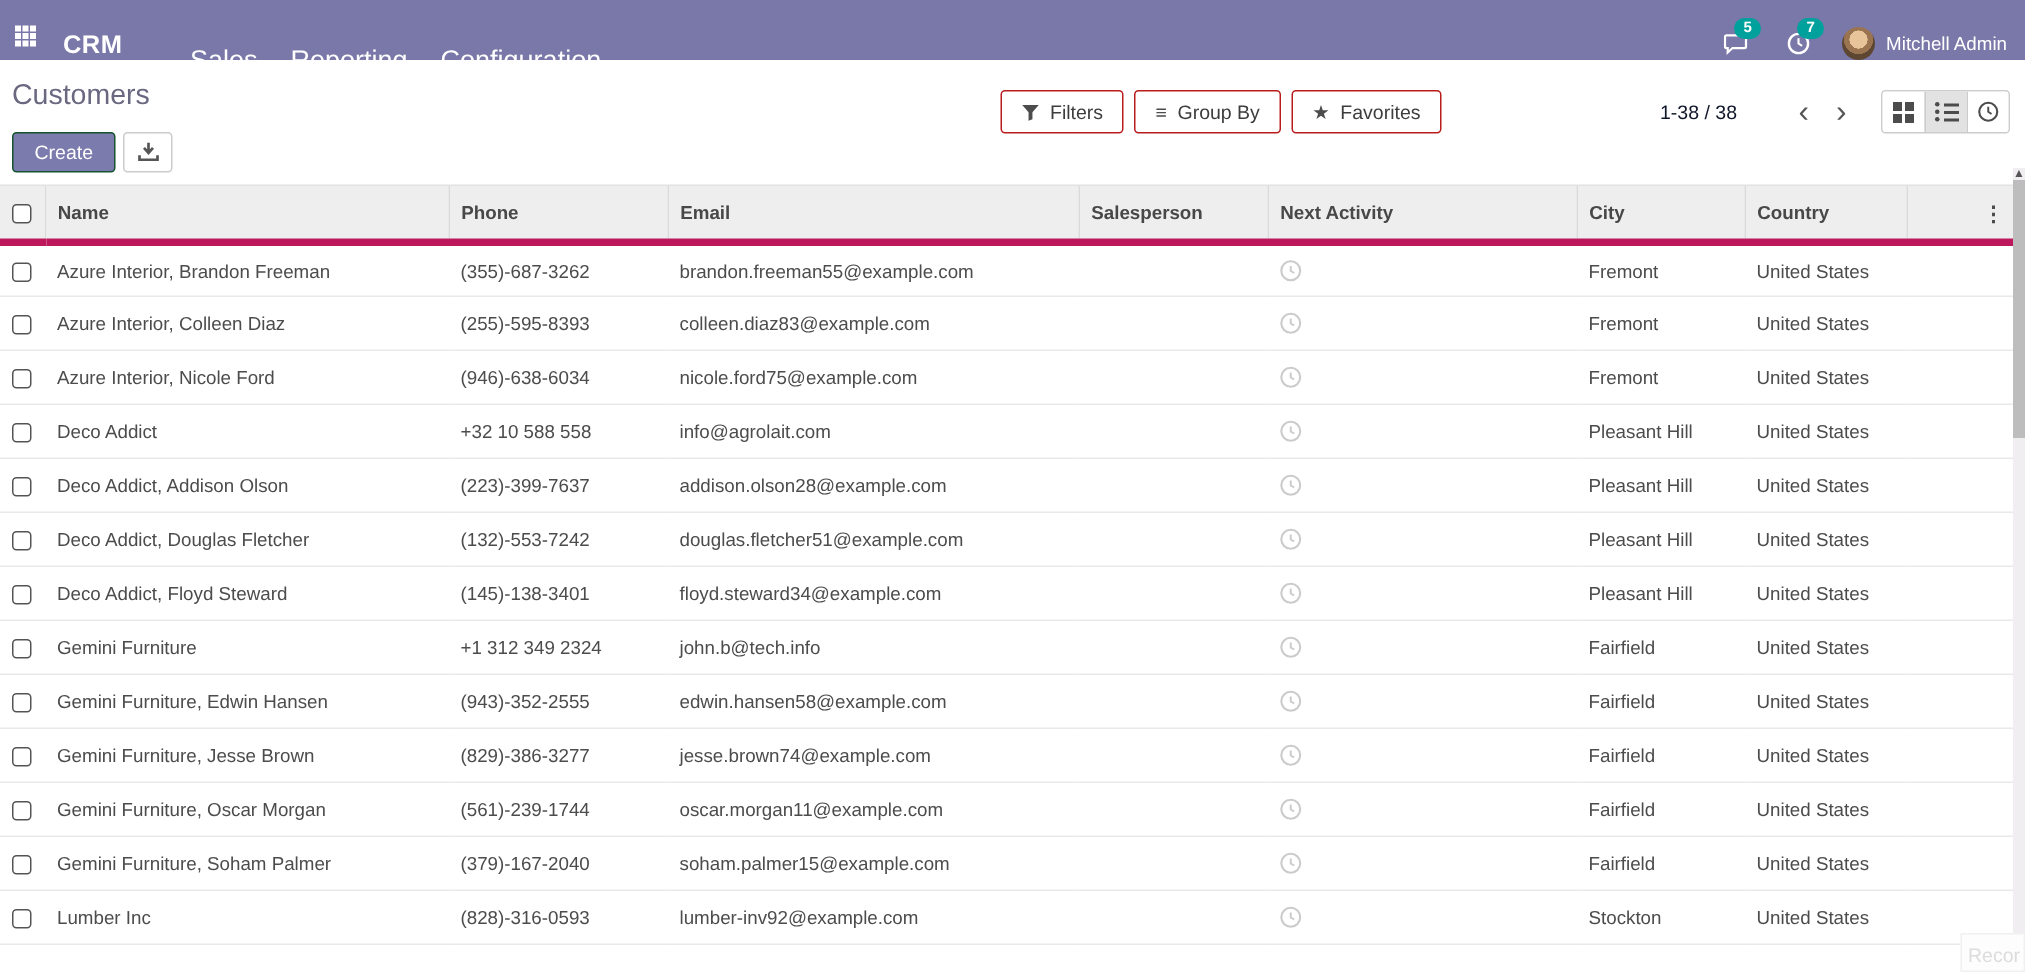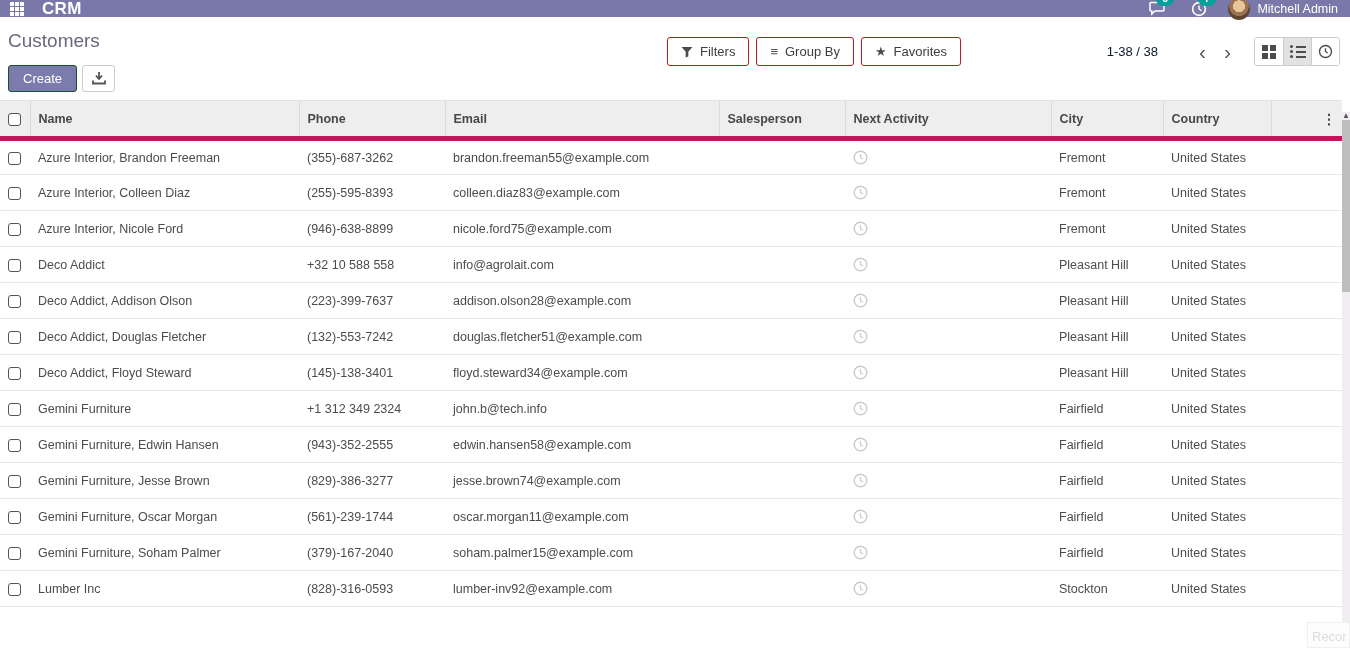--- a/index.html
+++ b/index.html
@@ -1,26 +1,26 @@
 <!DOCTYPE html>
 <html><head>
 <meta charset="utf-8">
 <style>
   * { box-sizing: border-box; margin: 0; padding: 0; }
   html,body { width:1350px; height:648px; overflow:hidden; background:#fff;
     font-family:"Liberation Sans", sans-serif; }
 
   
-  .navbar { height:17px; background:#7A78A8; display:flex; align-items:center; color:#fff; }
+  .navbar { height:40px; background:#7A78A8; display:flex; align-items:flex-end; color:#fff; }
   .apps-btn { width:34px; height:32px; display:flex; align-items:center; justify-content:center; cursor:pointer; }
   .apps-grid { display:grid; grid-template-columns:repeat(3,4px); grid-template-rows:repeat(3,4px); gap:1px; }
   .apps-grid span { background:#fff; }
   .brand { font-size:17px; font-weight:bold; letter-spacing:.3px; margin:0 34px 0 8px; }
   .nav-menu { display:flex; height:32px; }
-  .nav-menu .nav-item { padding:12px 11px; font-size:10px; display:flex; align-items:center; cursor:pointer;margin-top:20px; }
+  .nav-menu .nav-item { padding:12px 11px; font-size:18px; display:flex; align-items:center; cursor:pointer;margin-top:20px; }
   .nav-right { margin-left:auto; display:flex; align-items:center; padding-right:12px; }
   .nav-ico { position:relative; width:26px; height:22px; margin-right:16px; display:flex; align-items:center; justify-content:center; cursor:pointer; }
   .nav-badge { position:absolute; top:-6px; left:12px; background:#00A09D; color:#fff; font-size:10px;
     line-height:14px; border-radius:8px; padding:0 6px; font-weight:bold; }
   .user-block { display:flex; align-items:center; cursor:pointer; }
   .avatar { width:22px; height:22px; border-radius:50%; margin-right:7px;
     background: radial-gradient(circle at 50% 38%, #e8c49a 0 34%, #9a7450 35% 55%, #5d4632 56% 100%); }
   .user-name { font-size:12.5px; }
 
   
@@ -281,21 +281,21 @@
         </span>
       </td>
       <td>Fremont</td>
       <td>United States</td>
       <td></td>
     </tr>
 
     <tr>
       <td><span class="cb"></span></td>
       <td>Azure Interior, Nicole Ford</td>
-      <td>(946)-638-8899</td>
+      <td>(946)-638-6034</td>
       <td>nicole.ford75@example.com</td>
       <td></td>
       <td>
         <span>
           <svg width="15" height="15" viewBox="0 0 15 15" style="display:inline-block;vertical-align:middle">
                 <circle cx="7.5" cy="7.5" r="6.3" fill="none" stroke="#cbcbcb" stroke-width="1.4"></circle>
                 <path d="M7.5 4.3v3.4L9.8 9" fill="none" stroke="#cbcbcb" stroke-width="1.3"></path>
               </svg>
         </span>
       </td>

